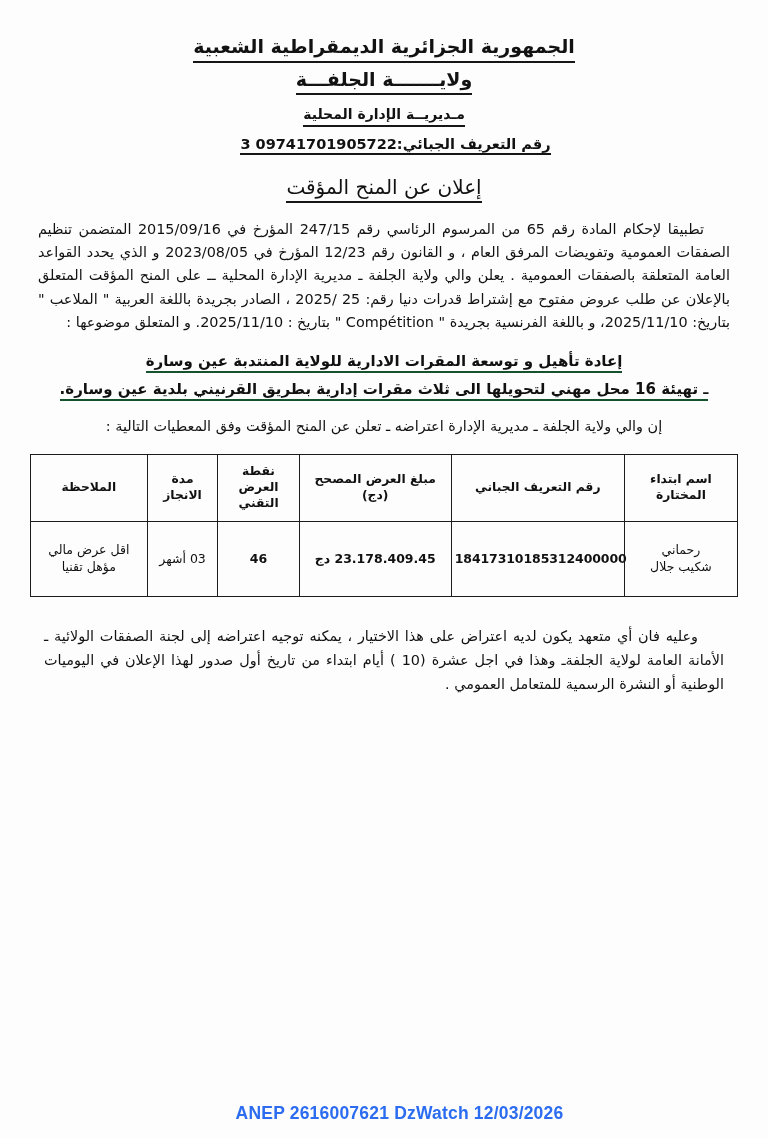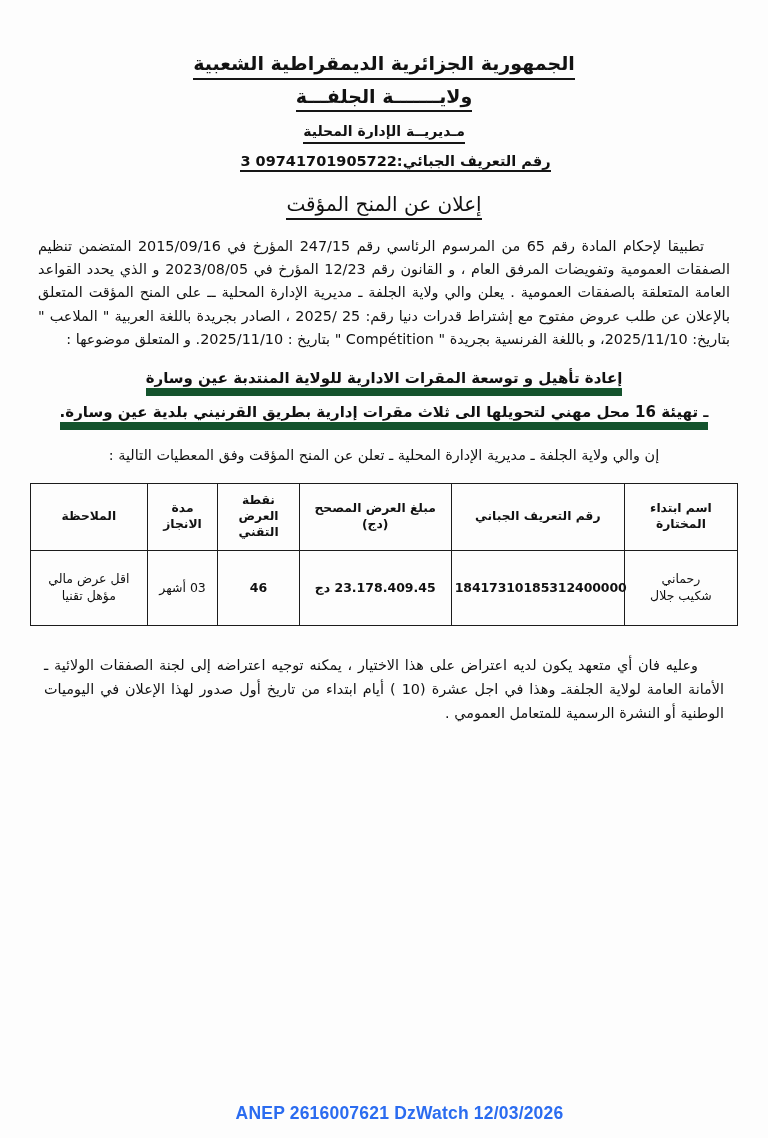--- a/index.html
+++ b/index.html
@@ -36,21 +36,20 @@
     display: block;
   }
   .hdr-underline {
     display: inline-block;
     border-bottom: 2px solid #161616;
     padding-bottom: 1px;
   }
   .hdr-republic {
     font-size: 19px;
     letter-spacing: 0.3px;
-    margin-top: 17px;
   }
   .hdr-wilaya {
     font-size: 19px;
     margin-top: 4px;
     letter-spacing: 5px;
   }
   .hdr-direction {
     font-size: 14px;
     margin-top: 10px;
     letter-spacing: 0.5px;
@@ -94,21 +93,21 @@
     text-align: center;
     direction: rtl;
   }
   .subject-line {
     display: block;
     font-size: 15px;
     font-weight: bold;
     margin-top: 7px;
   }
   .subject-line span.ul {
-    border-bottom: 8px solid #14532d;
+    border-bottom: 2px solid #14532d;
     padding-bottom: 1px;
     display: inline-block;
   }
 
   .lead-line {
     margin-top: 14px;
     font-size: 14.4px;
     line-height: 1.6;
     direction: rtl;
     text-align: center;
@@ -228,21 +227,21 @@
 
     <div class="subject-block">
       <span class="subject-line">
         <span class="ul">إعادة تأهيل و توسعة المقرات الادارية للولاية المنتدبة عين وسارة</span>
       </span>
       <span class="subject-line">
         <span class="ul">ـ تهيئة 16 محل مهني لتحويلها الى ثلاث مقرات إدارية بطريق القرنيني بلدية عين وسارة.</span>
       </span>
     </div>
 
-    <p class="lead-line">إن والي ولاية الجلفة ـ مديرية الإدارة المحلية ـ تعلن عن المنح المؤقت  وفق المعطيات التالية :</p>
+    <p class="lead-line">إن والي ولاية الجلفة ـ مديرية الإدارة اعتراضه ـ تعلن عن المنح المؤقت  وفق المعطيات التالية :</p>
   </div>
 
   <div class="table-wrap">
     <table class="award-table">
       <colgroup>
         <col class="c-company">
         <col class="c-taxid">
         <col class="c-amount">
         <col class="c-score">
         <col class="c-duration">

